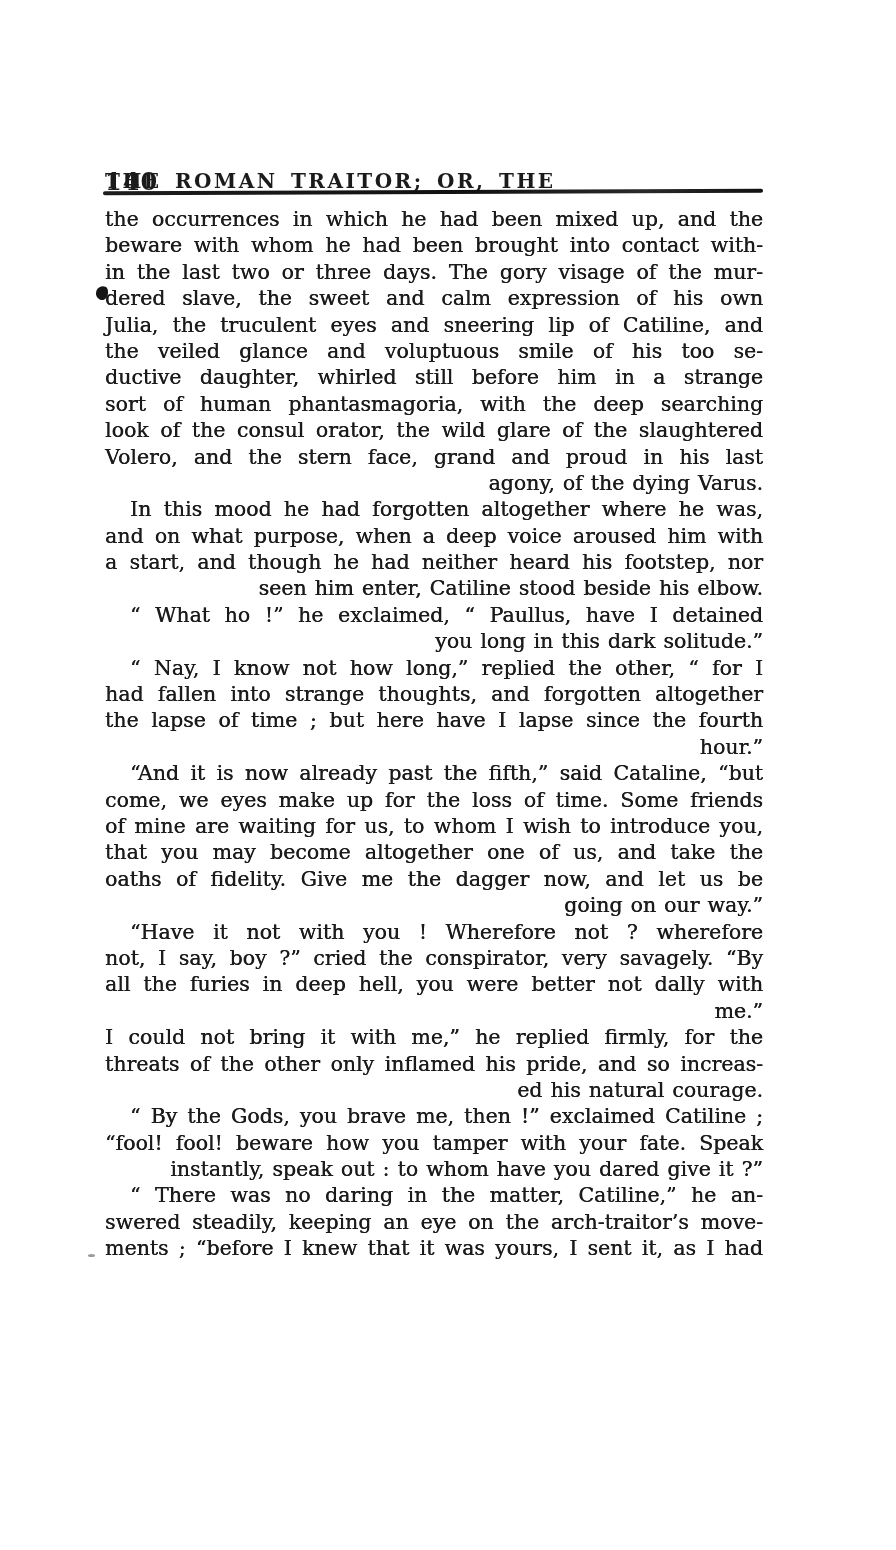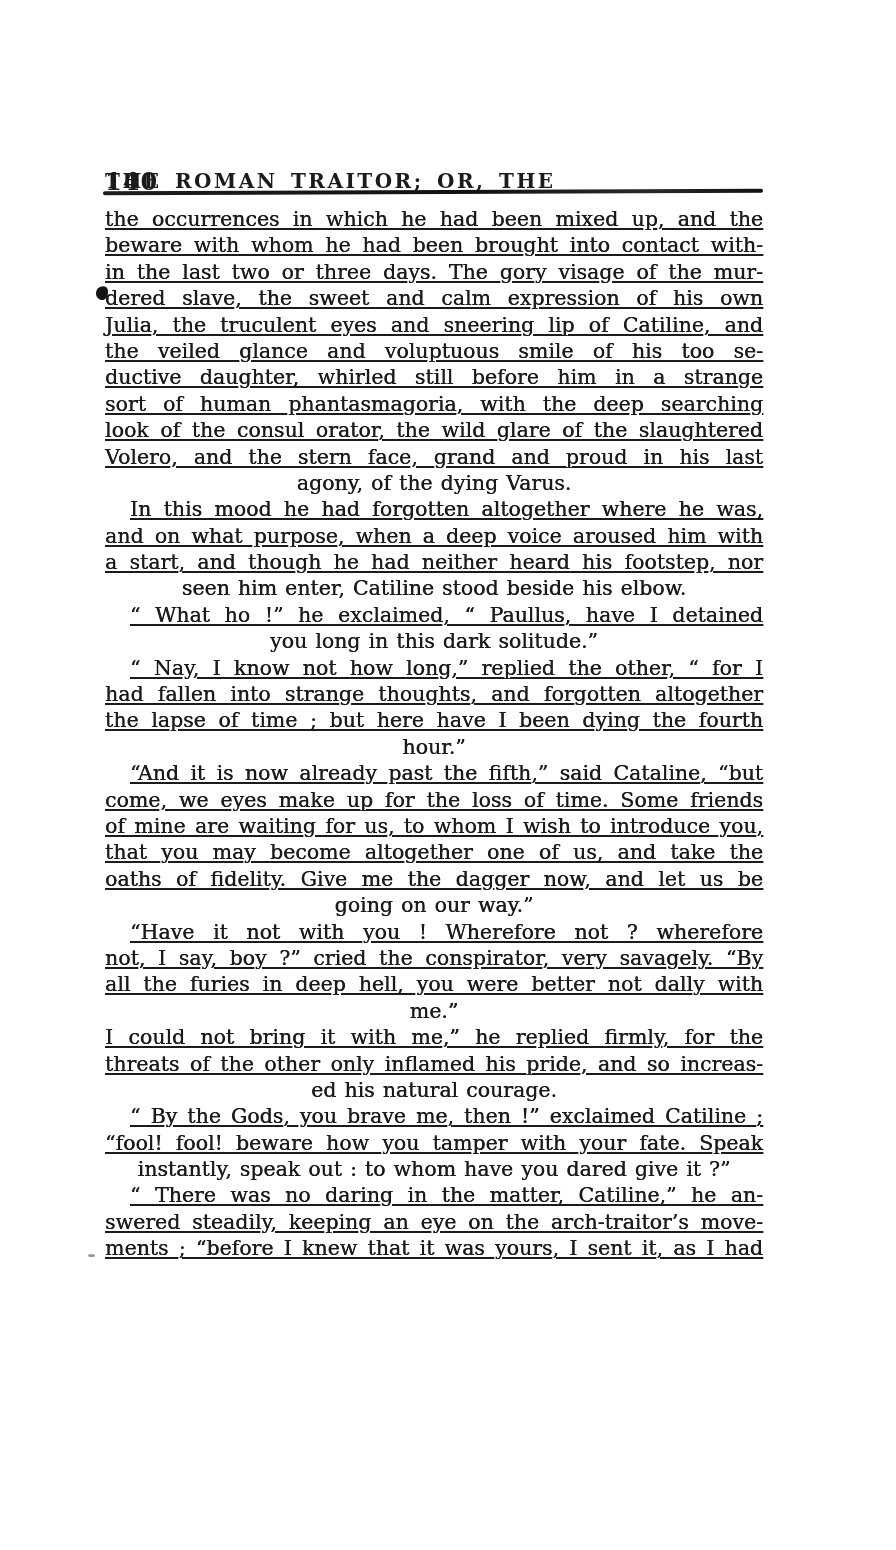--- a/index.html
+++ b/index.html
@@ -56,29 +56,28 @@
     top: 206px;
     left: 105px;
     width: 658px;
     font-size: 20.5px;
     line-height: 26.4px;
     word-spacing: 1.5px;
     text-shadow: 0.35px 0 0 currentColor; 
   }
   .para { margin: 0; }
   .line {
-    text-align: center;
+    text-align: right;
     white-space: normal;
     height: 26.4px;
     overflow: visible;
   }
   .line.just {
     text-align: justify;
     text-align-last: justify;
-    text-decoration: underline;
   }
   .line.indent {
     text-indent: 25px;
   }
   .ink-blot {
     position: absolute;
     left: 96px;
     top: 286px;
     width: 12px;
     height: 14px;
@@ -125,21 +124,21 @@
         <div class="line just">a start, and though he had neither heard his footstep, nor</div>
         <div class="line">seen him enter, Catiline stood beside his elbow.</div>
       </div>
       <div class="para">
         <div class="line just indent">“ What ho !” he exclaimed, “ Paullus, have I detained</div>
         <div class="line">you long in this dark solitude.”</div>
       </div>
       <div class="para">
         <div class="line just indent">“ Nay, I know not how long,” replied the other, “ for I</div>
         <div class="line just">had fallen into strange thoughts, and forgotten altogether</div>
-        <div class="line just">the lapse of time ;  but here have I been dying the fourth</div>
+        <div class="line just">the lapse of time ;  but here have I lapse since the fourth</div>
         <div class="line">hour.”</div>
       </div>
       <div class="para">
         <div class="line just indent">“And it is now already past the fifth,” said Cataline, “but</div>
         <div class="line just">come, we eyes make up for the loss of time.  Some friends</div>
         <div class="line just">of mine are waiting for us, to whom I wish to introduce you,</div>
         <div class="line just">that you may become altogether one of us, and take the</div>
         <div class="line just">oaths of fidelity.   Give me the dagger now, and let us be</div>
         <div class="line">going on our way.”</div>
       </div>

